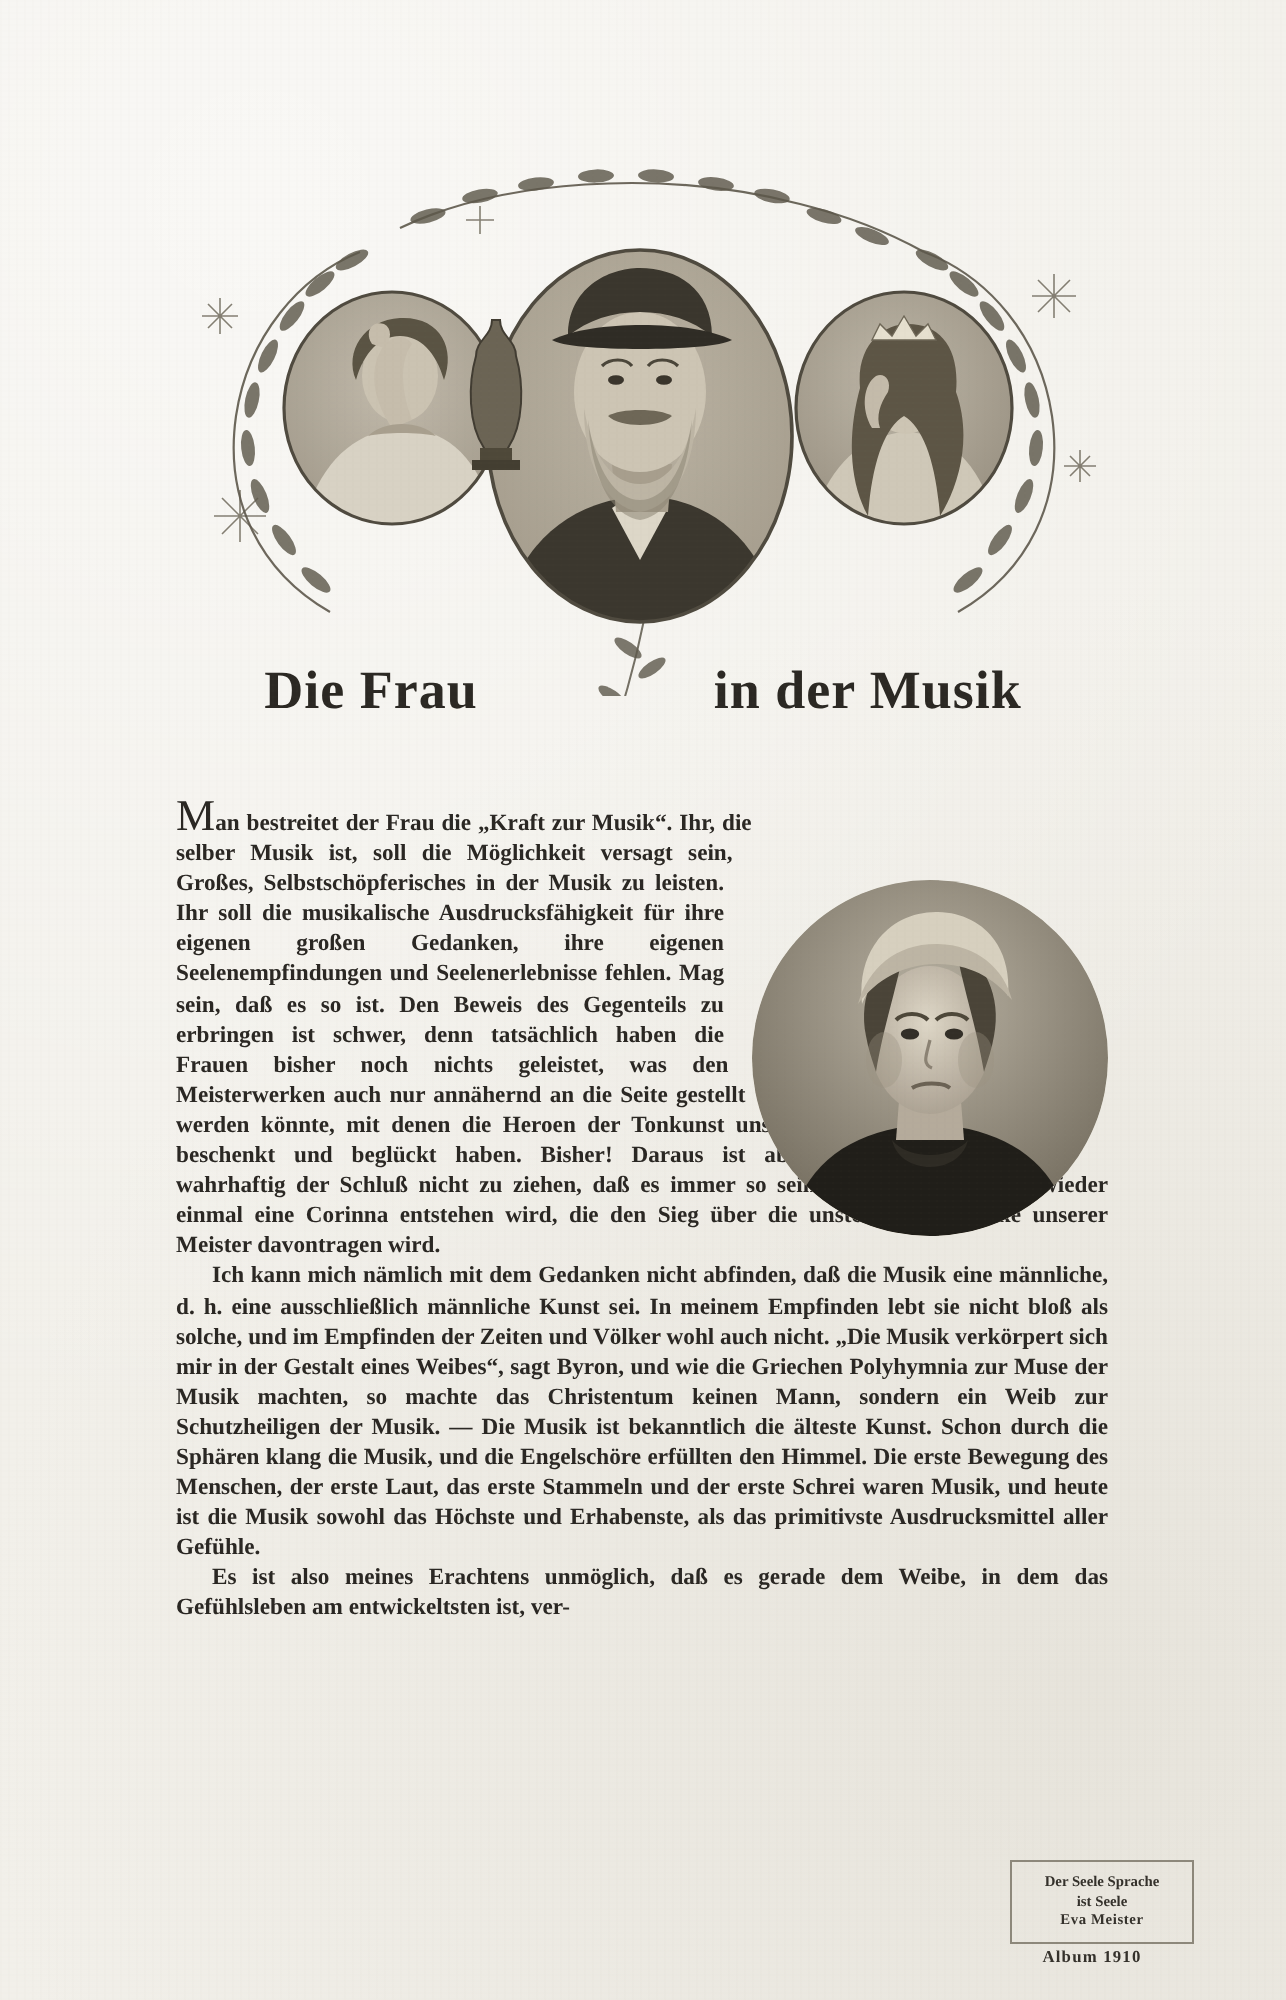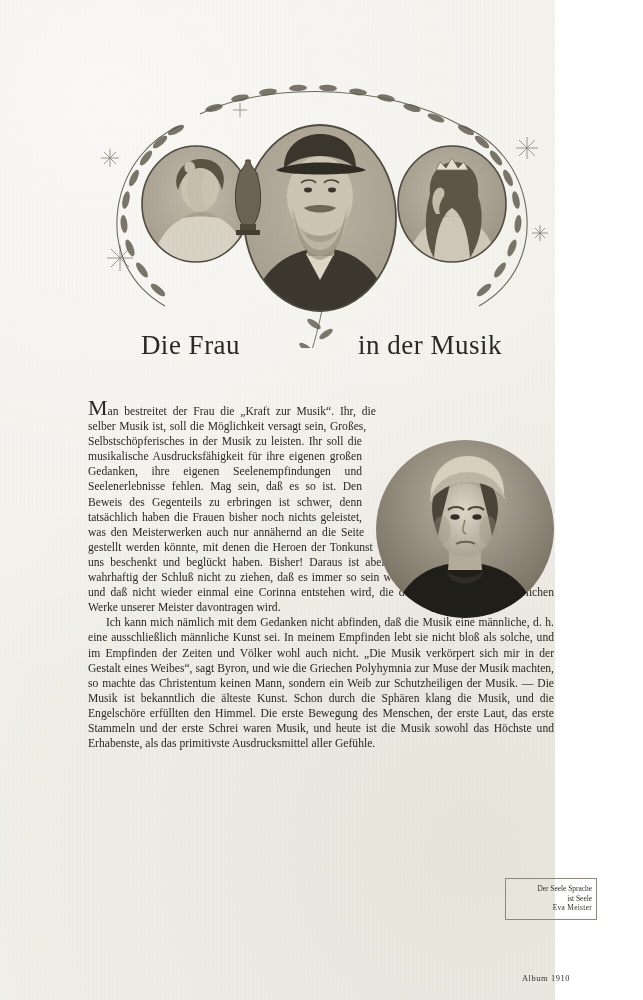--- a/index.html
+++ b/index.html
@@ -9,26 +9,27 @@
   }
   body {
     width: 643px;
     height: 1000px;
     overflow: hidden;
     font-family: "Liberation Serif", serif;
     color: #262420;
   }
   .page {
     position: relative;
-    width: 555px;
+    width: 643px;
     height: 1000px;
     background: #f2f0ea;
     background-image:
        radial-gradient(circle at 20% 10%, rgba(255,255,255,0.55), rgba(255,255,255,0) 60%),
        radial-gradient(circle at 85% 85%, rgba(210,205,192,0.35), rgba(255,255,255,0) 55%);
+    font-weight: bold;
   }
   
   .header-art {
     position: absolute;
     left: 0;
     top: 18px;
     width: 643px;
     height: 330px;
   }
   .header-art svg { display:block; }
@@ -86,25 +87,25 @@
     text-align: center;
     font-size: 8.6px;
     letter-spacing: 0.4px;
     color: #2d2a25;
   }
 
   
   .colophon {
     position: absolute;
     left: 505px;
-    top: 878px;
+    top: 930px;
     width: 82px;
     border: 1px solid #8d887b;
     padding: 5px 4px 6px 4px;
-    text-align: right;
+    text-align: center;
     font-size: 7.4px;
     line-height: 9.6px;
     color: #34312b;
   }
   .colophon .sig {
     letter-spacing: 0.3px;
   }
   .album-line {
     position: absolute;
     left: 505px;
@@ -354,20 +355,21 @@
             <ellipse cx="112" cy="90" rx="9" ry="14" fill="#9a9181" opacity="0.35"></ellipse>
 
             <path d="M70,130 C78,140 100,140 108,130 C104,148 74,148 70,130 Z" fill="#2e2b24"></path>
           </g>
         </svg>
       </div>
     </div>
 
     <p class="dropcap">Man bestreitet der Frau die „Kraft zur Musik“. Ihr, die selber Musik ist, soll die Möglichkeit versagt sein, Großes, Selbstschöpferisches in der Musik zu leisten. Ihr soll die musikalische Ausdrucksfähigkeit für ihre eigenen großen Gedanken, ihre eigenen Seelenempfindungen und Seelenerlebnisse fehlen. Mag sein, daß es so ist. Den Beweis des Gegenteils zu erbringen ist schwer, denn tatsächlich haben die Frauen bisher noch nichts geleistet, was den Meisterwerken auch nur annähernd an die Seite gestellt werden könnte, mit denen die Heroen der Tonkunst uns beschenkt und beglückt haben. Bisher! Daraus ist aber wahrhaftig der Schluß nicht zu ziehen, daß es immer so sein wird und daß nicht wieder einmal eine Corinna entstehen wird, die den Sieg über die unsterblichen Werke unserer Meister davontragen wird.</p>
     <p class="indent">Ich kann mich nämlich mit dem Gedanken nicht abfinden, daß die Musik eine männliche, d. h. eine ausschließlich männliche Kunst sei. In meinem Empfinden lebt sie nicht bloß als solche, und im Empfinden der Zeiten und Völker wohl auch nicht. „Die Musik verkörpert sich mir in der Gestalt eines Weibes“, sagt Byron, und wie die Griechen Polyhymnia zur Muse der Musik machten, so machte das Christentum keinen Mann, sondern ein Weib zur Schutzheiligen der Musik. — Die Musik ist bekanntlich die älteste Kunst. Schon durch die Sphären klang die Musik, und die Engelschöre erfüllten den Himmel. Die erste Bewegung des Menschen, der erste Laut, das erste Stammeln und der erste Schrei waren Musik, und heute ist die Musik sowohl das Höchste und Erhabenste, als das primitivste Ausdrucksmittel aller Gefühle.</p>
+    <p class="indent">Es ist also meines Erachtens unmöglich, daß es gerade dem Weibe, in dem das Gefühlsleben am entwickeltsten ist, ver-</p>
   </div>
 
   <div class="colophon">
     <div>Der Seele Sprache</div>
     <div>ist Seele</div>
     <div class="sig">Eva Meister</div>
   </div>
   <div class="album-line">Album 1910</div>
 
   <div class="grain"></div>

